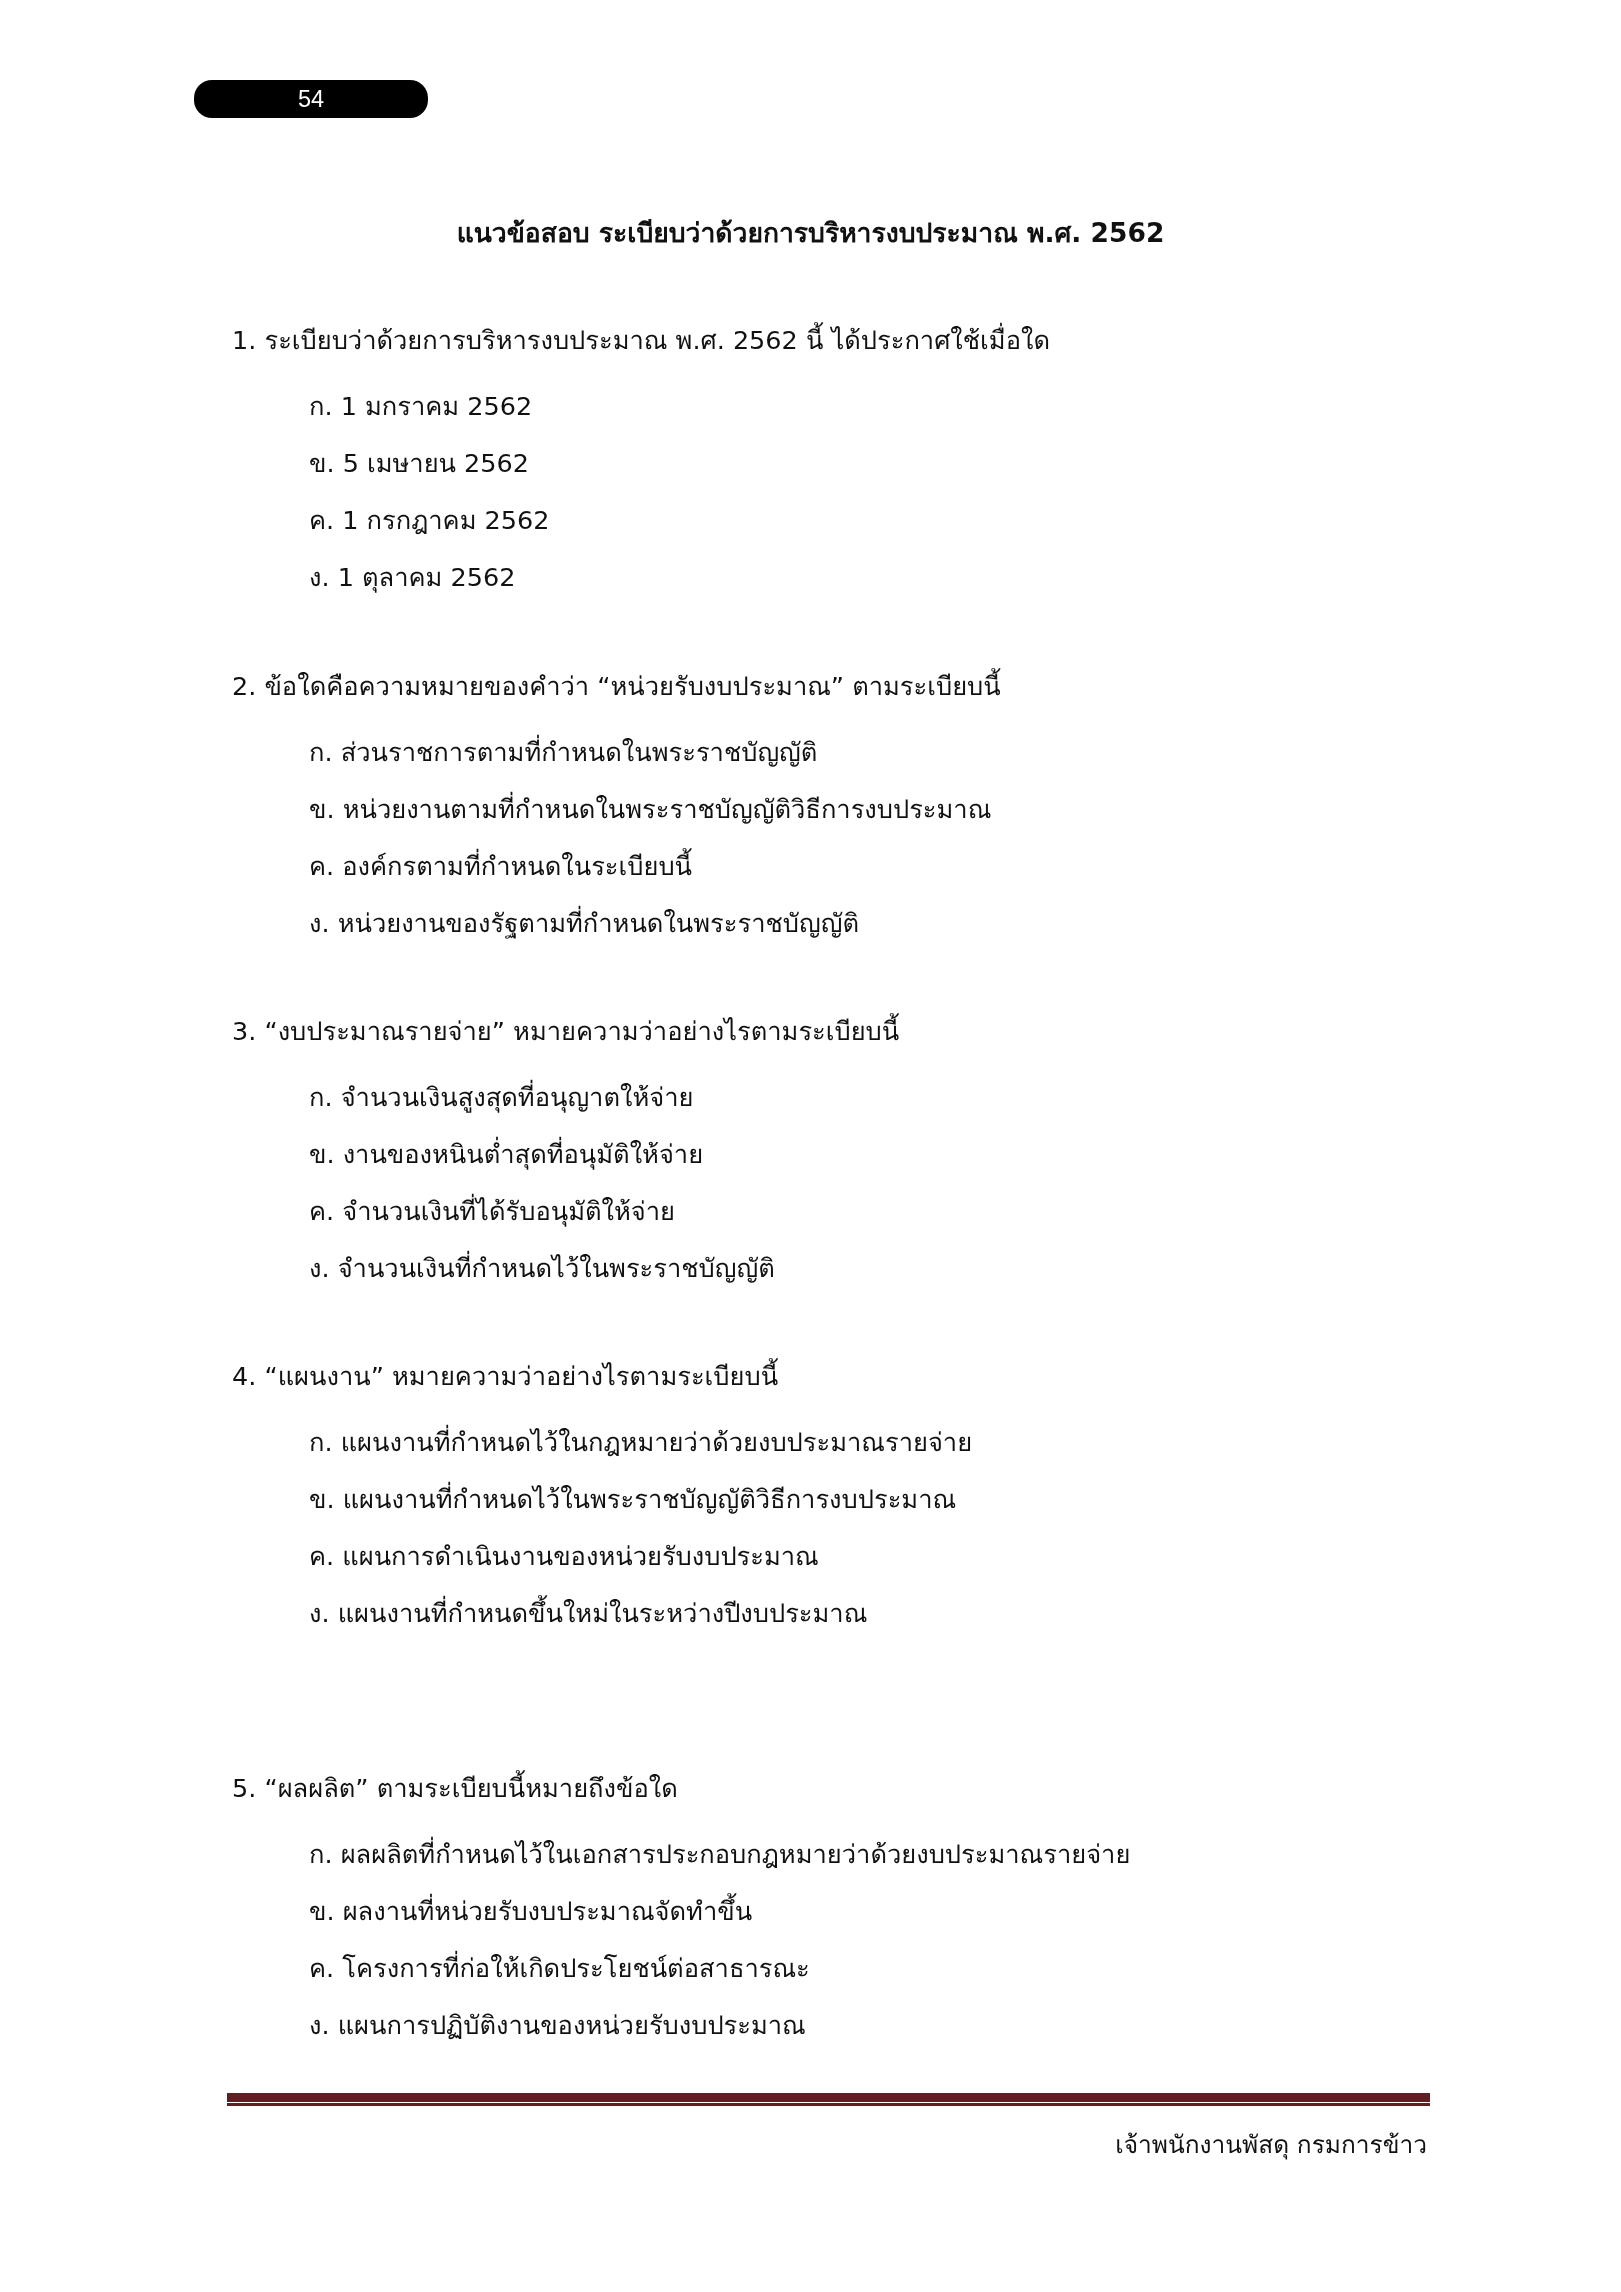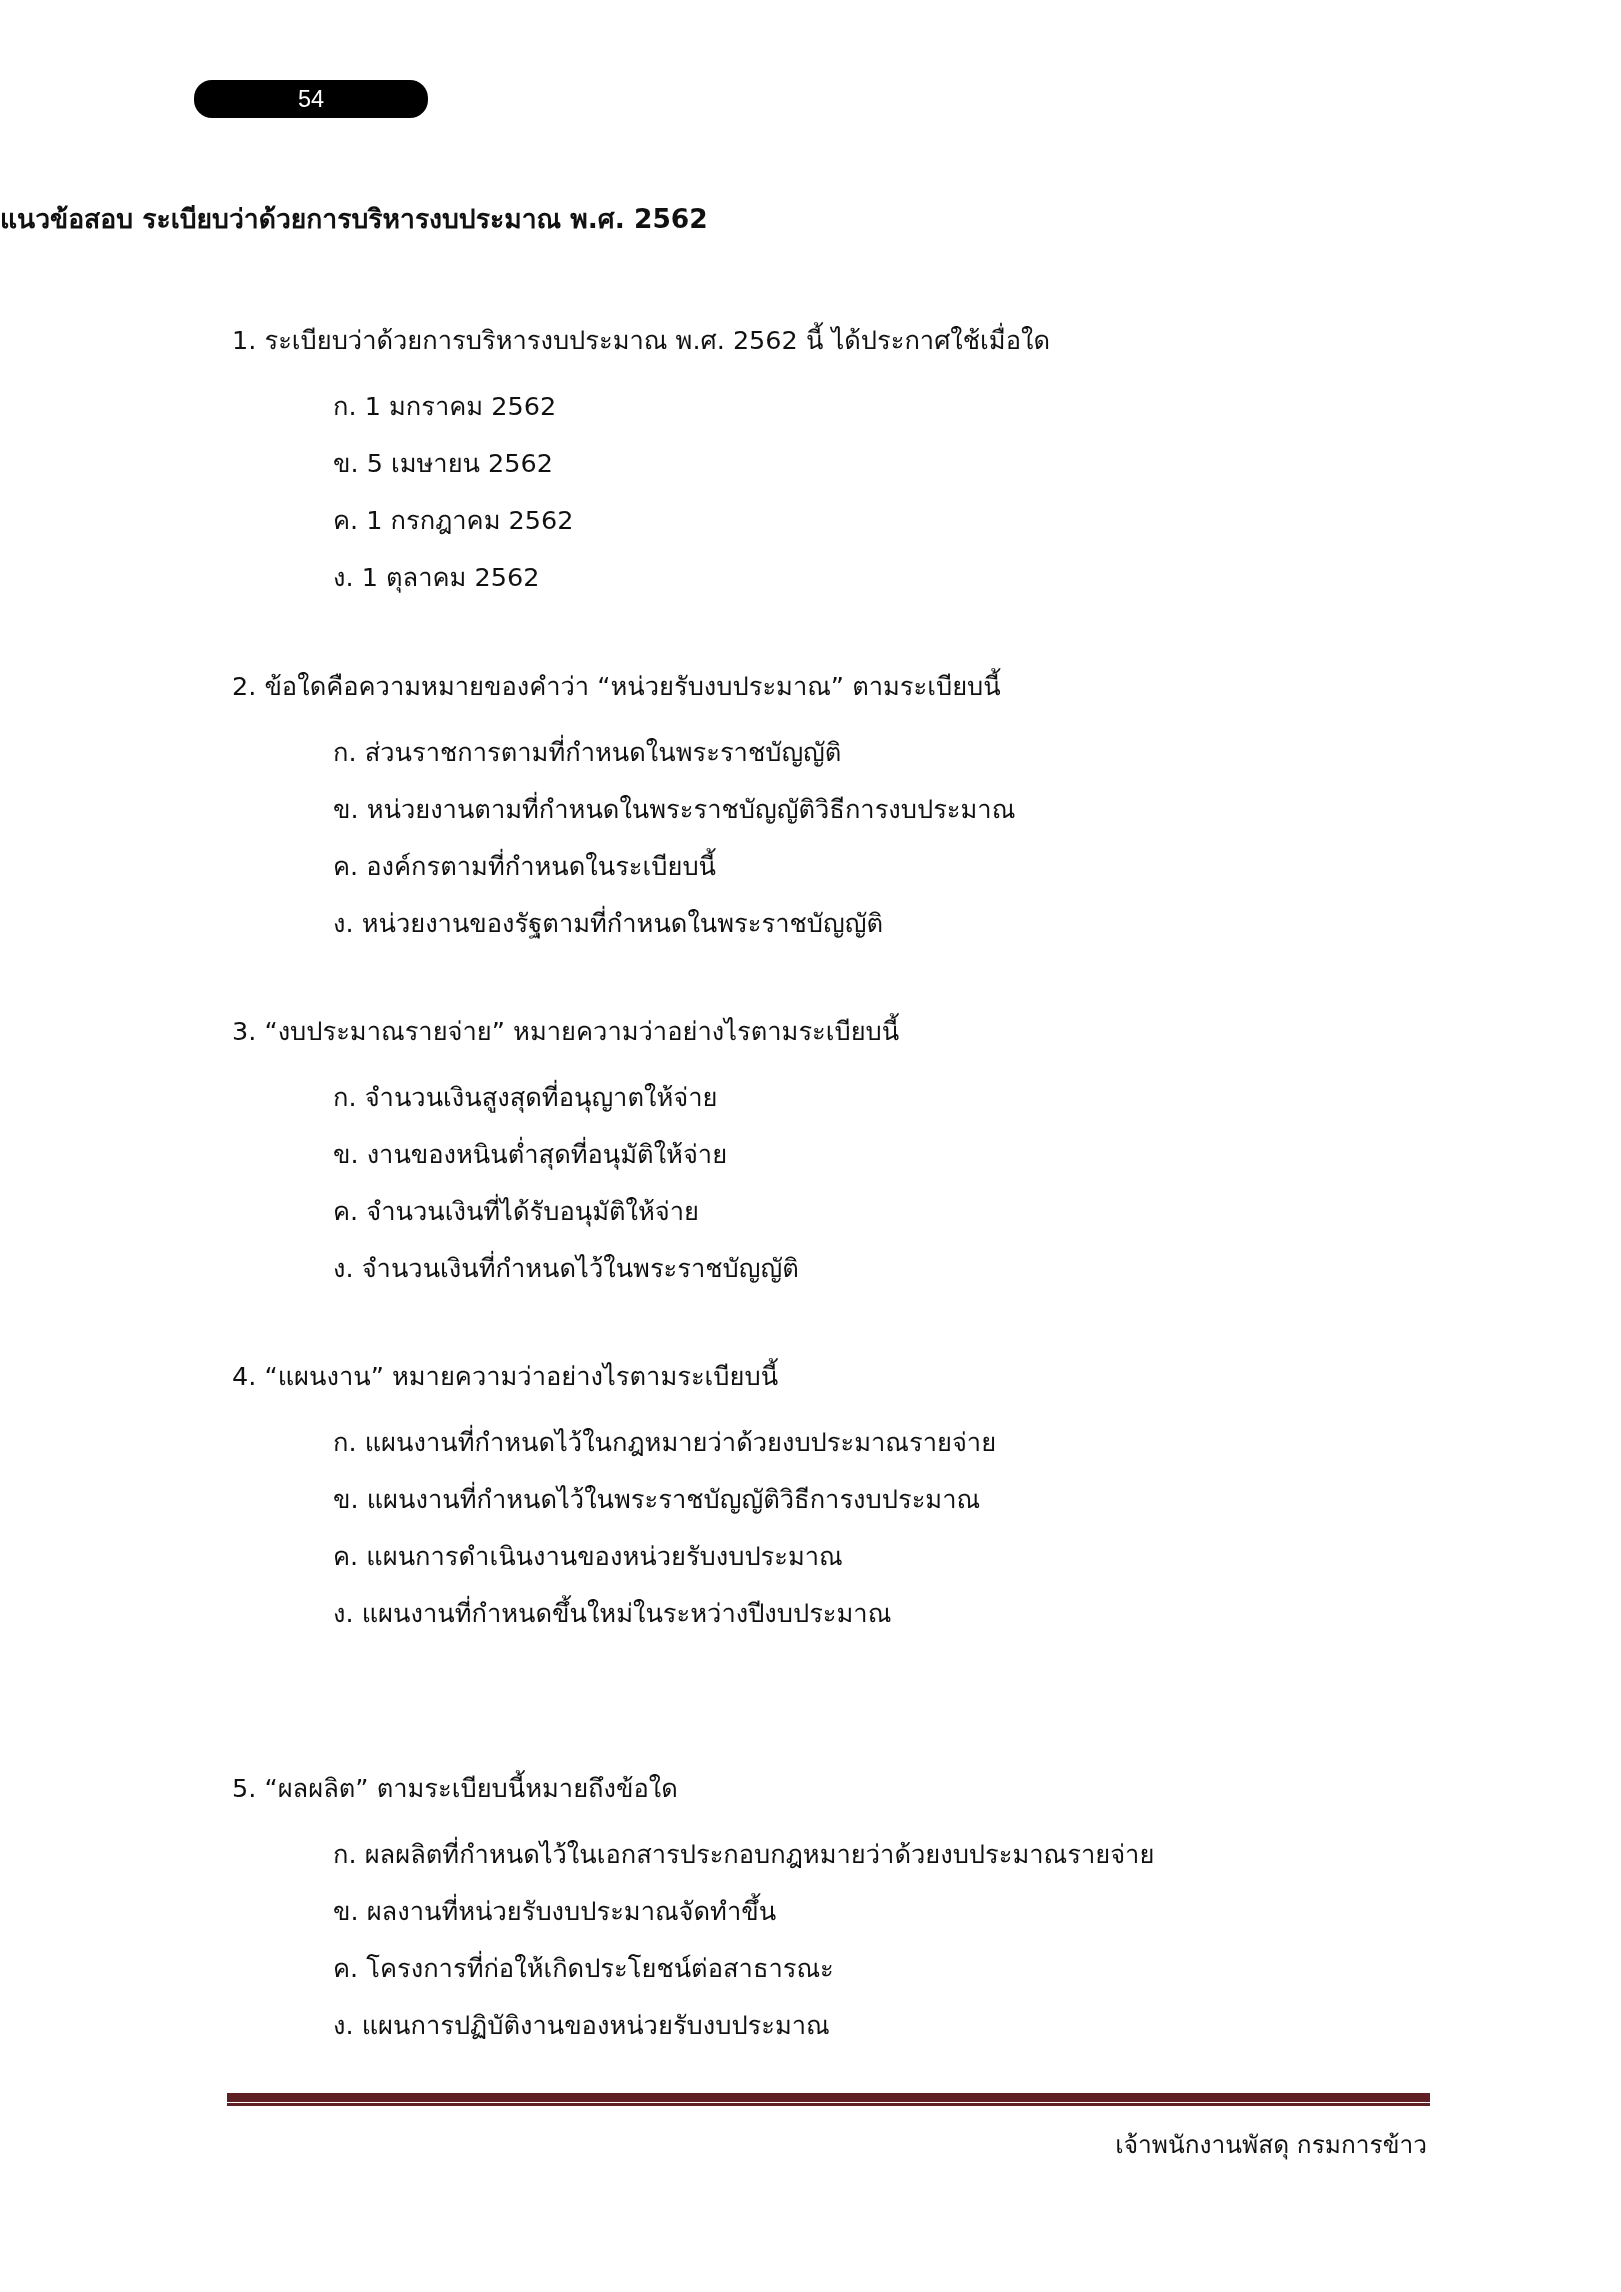--- a/index.html
+++ b/index.html
@@ -7,26 +7,26 @@
     width: 1621px; height: 2293px; background: #ffffff; position: relative;
     font-family: "DejaVu Sans", "Liberation Sans", sans-serif; color: #111;
     overflow: hidden;
   }
   .page-num-bar {
     position: absolute; left: 194px; top: 80px; width: 234px; height: 38px;
     background: #000; color: #fff; display: flex; align-items: center; justify-content: center;
     font-size: 23.5px; font-family: "Liberation Sans", sans-serif; border-radius: 18px;
   }
   .title {
-    position: absolute; left: 0; right: 0; top: 198px; text-align: left;
+    position: absolute; left: 0; right: 0; top: 212px; text-align: center;
     font-size: 26.5px; font-weight: bold; letter-spacing: 0px;
   }
   .question { position: absolute; left: 232px; font-size: 25.5px; white-space: nowrap; }
   .q-text { height: 39px; line-height: 39px; }
-  .option { margin-left: 101px; height: 57px; line-height: 57px; margin-top: 0px; }
+  .option { margin-left: 77px; height: 57px; line-height: 57px; margin-top: 0px; }
   .options { margin-top: 17.6px; }
   .footer-rule-thick {
     position: absolute; left: 227px; width: 1203px; top: 2093px; height: 8.8px; background: #5e2022;
   }
   .footer-rule-thin {
     position: absolute; left: 227px; width: 1203px; top: 2103px; height: 2.9px; background: #5e2022;
   }
   .footer-text {
     position: absolute; right: 194px; top: 2125px; font-size: 24.5px;
     font-family: "DejaVu Serif", "Liberation Serif", serif;

